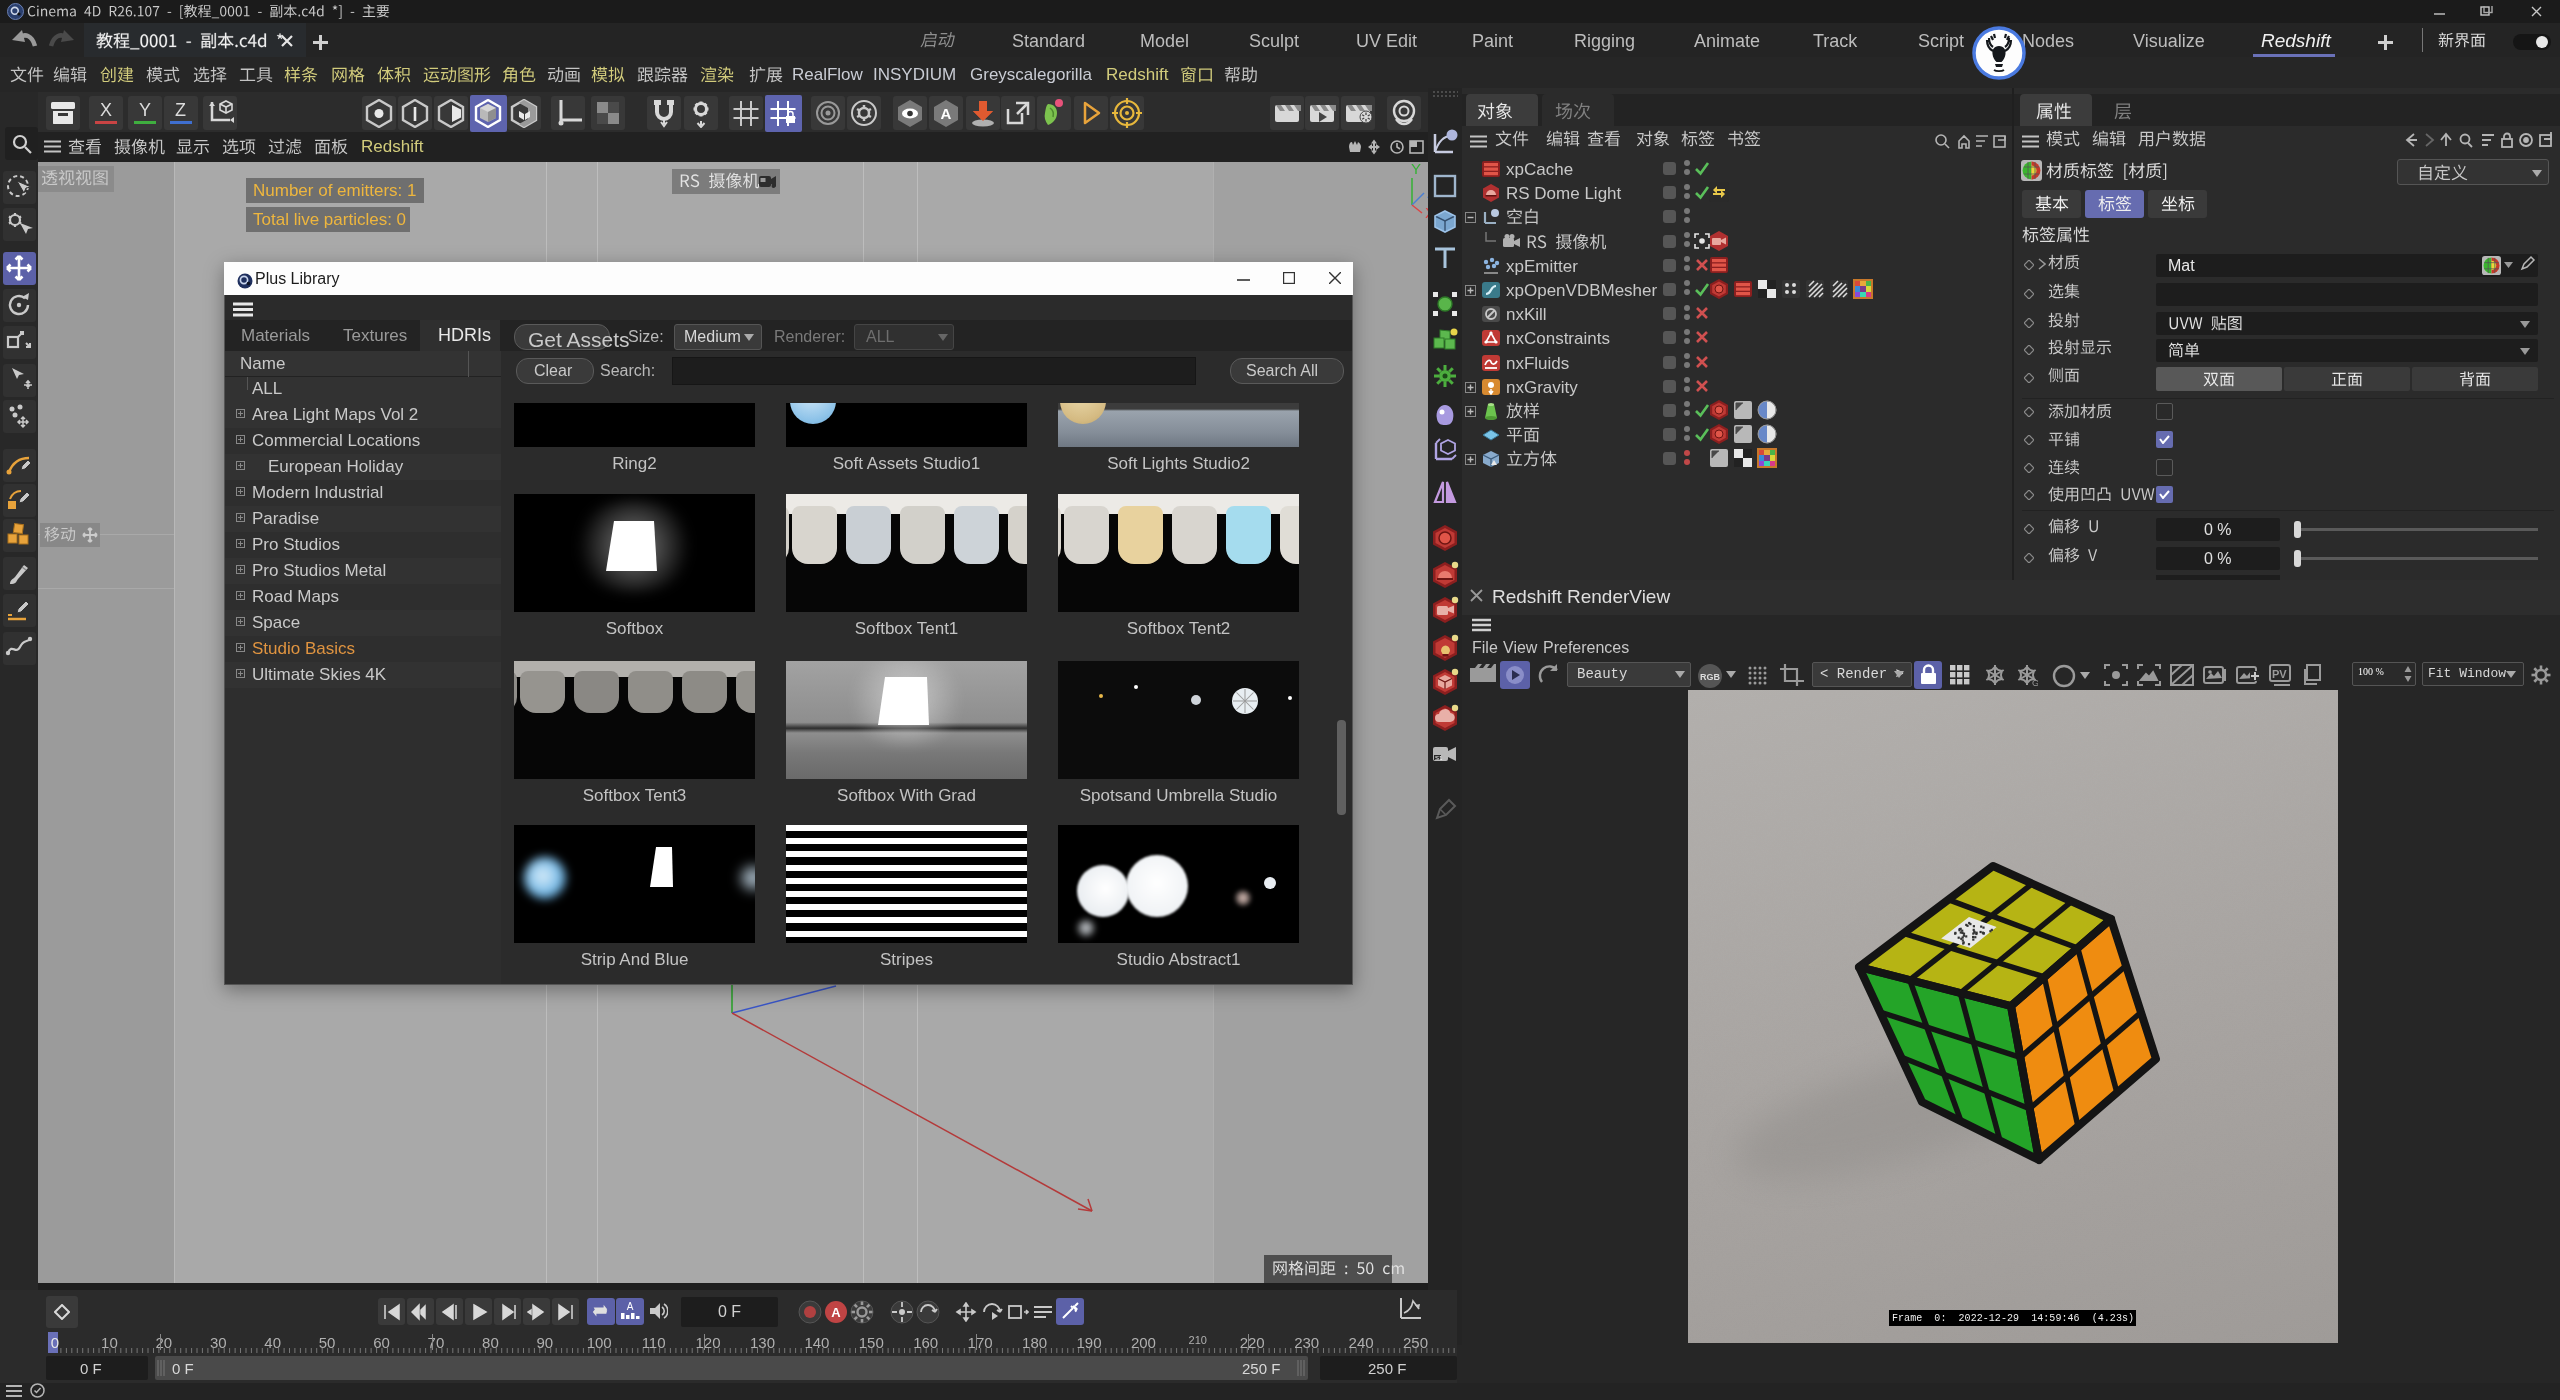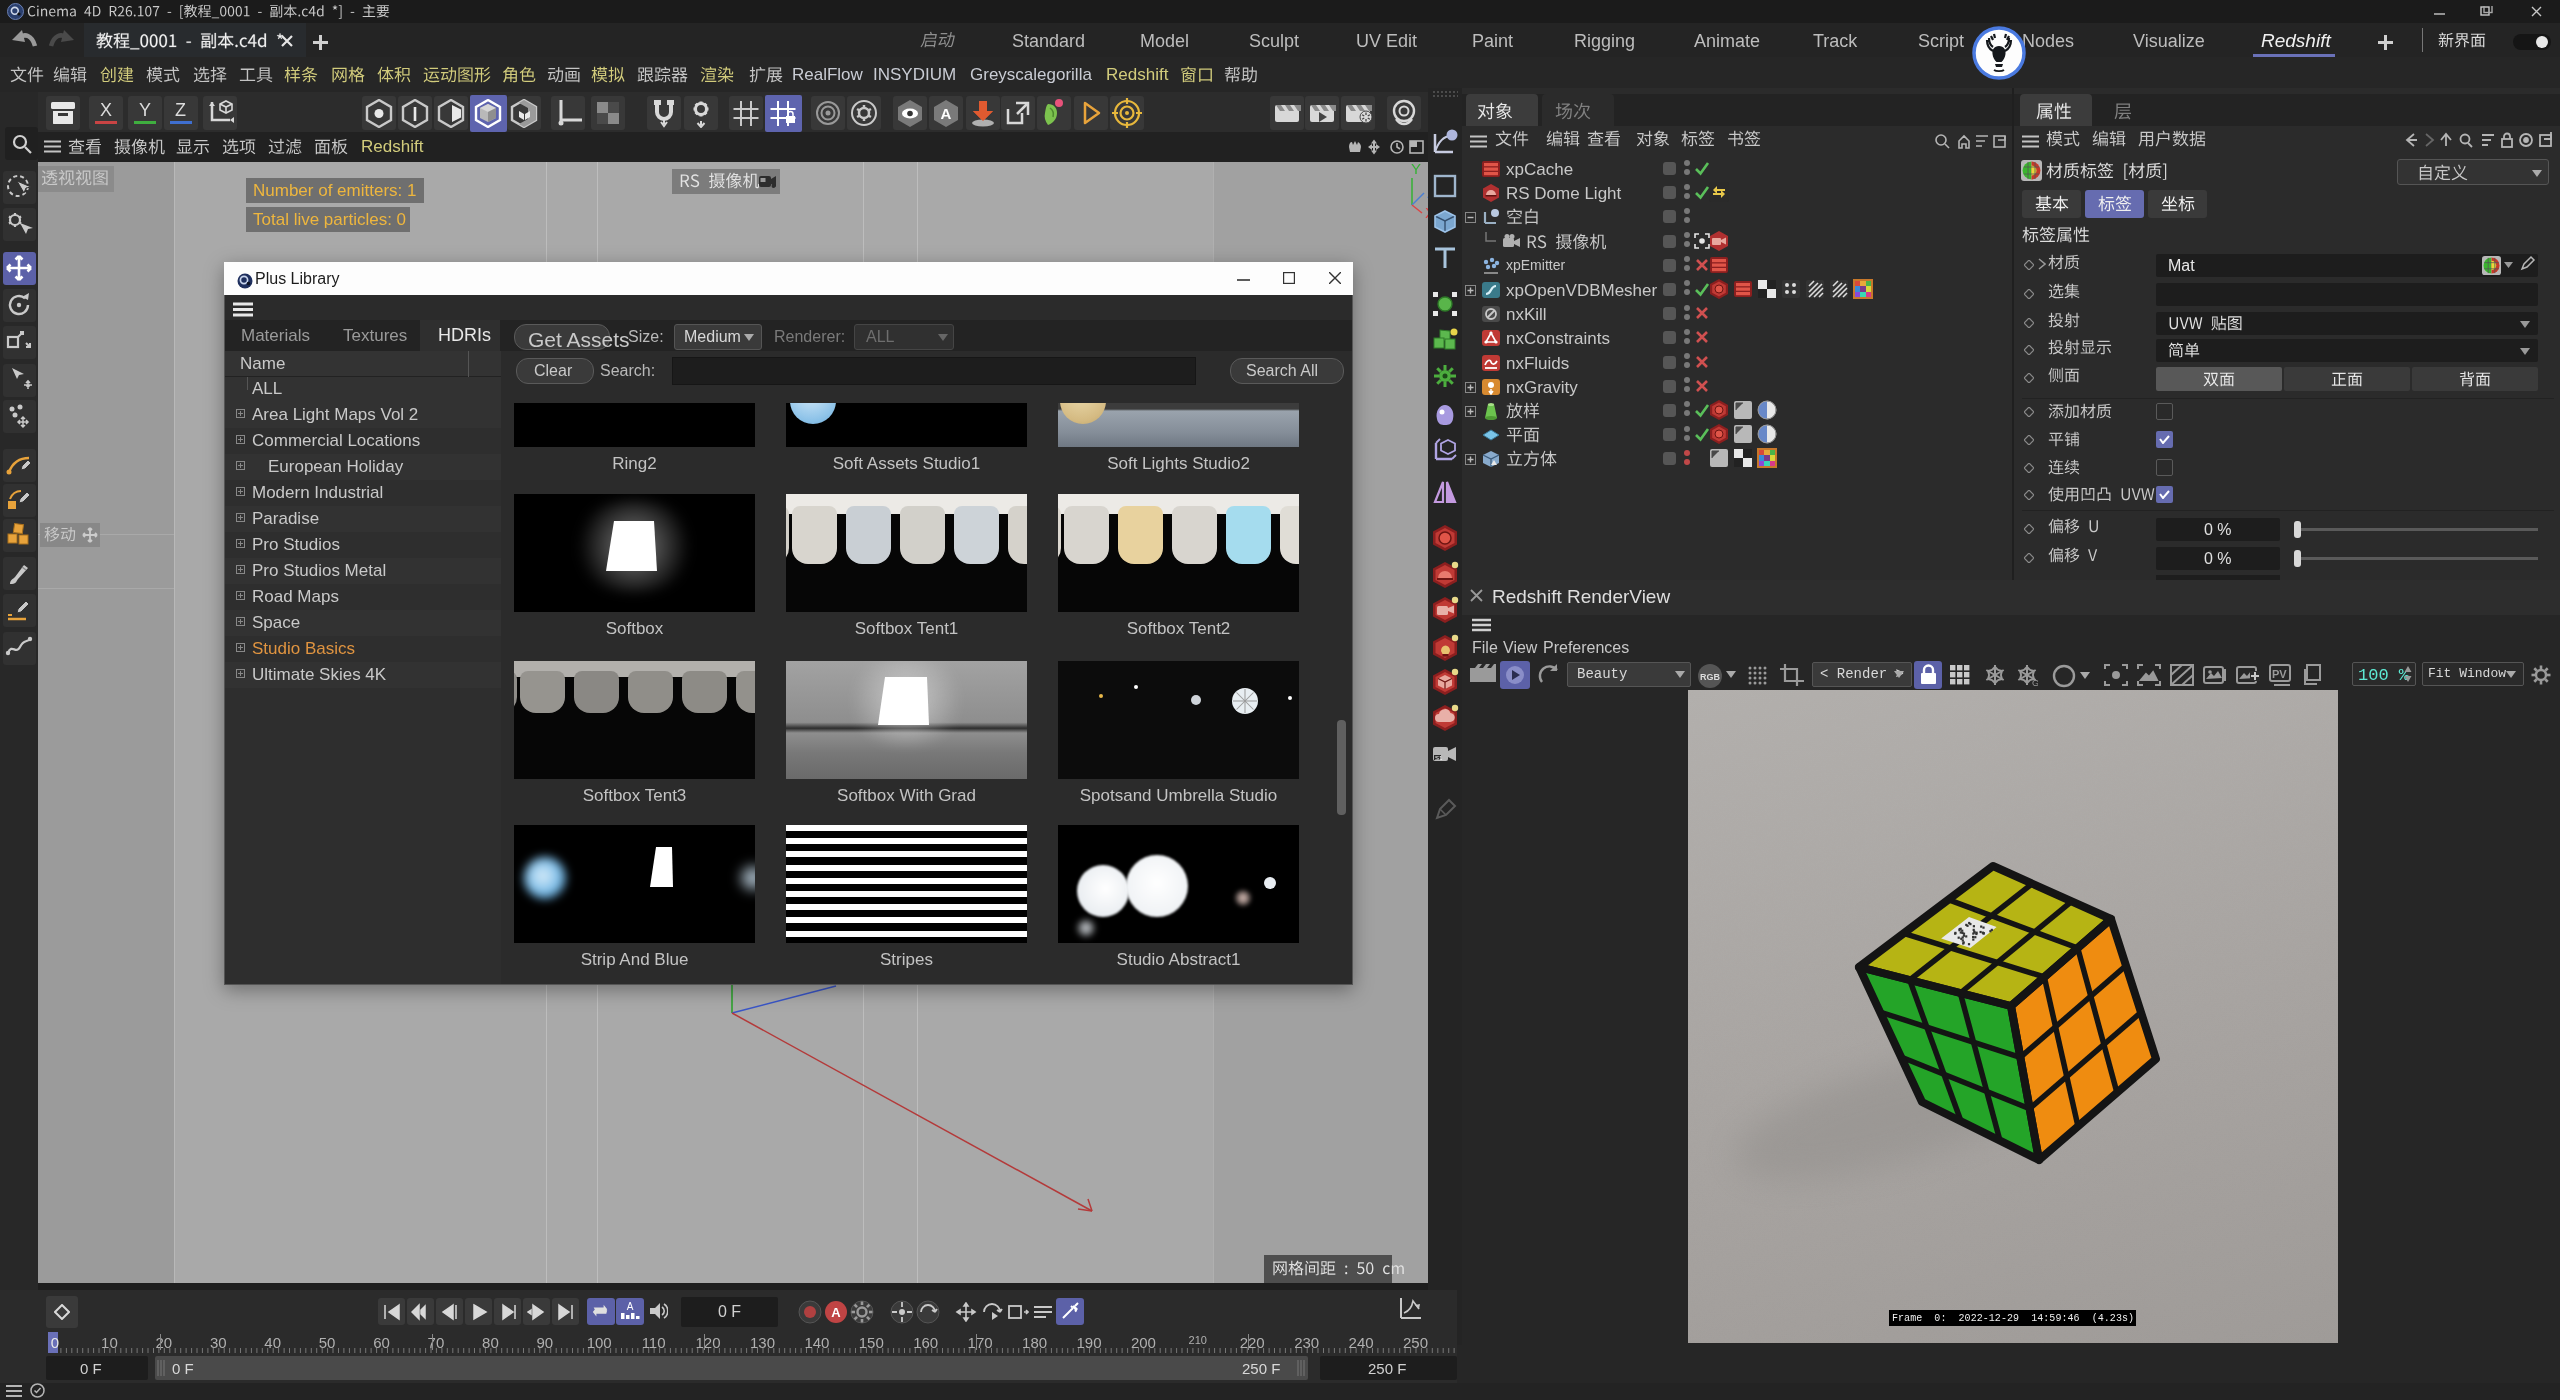--- a/index.html
+++ b/index.html
@@ -886,21 +886,21 @@
 <svg class="abs" style="left:1482px;top:256.79999999999995px" width="18" height="18" viewBox="0 0 18 18">
     <g fill="#8cb4e0">
       <circle cx="4" cy="5" r="2.2"></circle>
       <circle cx="10" cy="3" r="2.2"></circle>
       <circle cx="15" cy="6" r="2.2"></circle>
       <circle cx="6" cy="10" r="2.2"></circle>
       <circle cx="12" cy="9" r="2.2"></circle>
     </g>
     <path d="M2 16h14" stroke="#888" stroke-width="2"></path>
   </svg>
-<div class="abs" style="left:1506px;top:257.79999999999995px;font-size:14px;color:#c8c8c8;line-height:1;white-space:nowrap;">xpEmitter</div>
+<div class="abs" style="left:1506px;top:257.79999999999995px;font-size:17px;color:#c8c8c8;line-height:1;white-space:nowrap;">xpEmitter</div>
 <div class="abs" style="left:1663px;top:258.79999999999995px;width:13px;height:13px;background:#565656;border-radius:3px"></div>
 <div class="abs" style="left:1684px;top:256px;width:6px;height:6px;border-radius:50%;background:#787878"></div>
 <div class="abs" style="left:1684px;top:265px;width:6px;height:6px;border-radius:50%;background:#787878"></div>
 <svg class="abs" style="left:1694px;top:256.79999999999995px" width="16" height="16" viewBox="0 0 16 16">
     <path d="M3 3l10 10M13 3L3 13" stroke="#d05050" stroke-width="2.6"></path>
   </svg>
 <svg class="abs" style="left:1709px;top:254.79999999999995px" width="20" height="20" viewBox="0 0 20 20">
     <rect x="1" y="2" width="18" height="16" rx="2" fill="#8c1f1f"></rect>
     <g fill="#e05548">
       <rect x="3" y="4" width="14" height="3.2"></rect>
@@ -1460,21 +1460,21 @@
 <svg class="abs" style="left:2269px;top:664px" width="26" height="22" viewBox="0 0 26 22">
     <rect x="1" y="1" width="20" height="16" rx="2" fill="none" stroke="#9a9a9a" stroke-width="2"></rect>
     <text x="3" y="14" font-size="11" fill="#9a9a9a" font-family="Liberation Sans" font-weight="bold">PV</text>
     <path d="M5 21h16" stroke="#9a9a9a" stroke-width="2"></path>
   </svg>
 <svg class="abs" style="left:2302px;top:664px" width="22" height="22" viewBox="0 0 22 22">
     <rect x="5" y="1" width="13" height="15" fill="none" stroke="#9a9a9a" stroke-width="2"></rect>
     <path d="M3 5v15h12" stroke="#9a9a9a" stroke-width="2" fill="none"></path>
   </svg>
 <div class="abs" style="left:2352px;top:662px;width:64px;height:24px;background:#2a2a2a;border:1px solid #555;border-radius:2px"></div>
-<div class="abs" style="left:2358px;top:667px;font-size:17px;color:#5eead4;line-height:1;white-space:nowrap;font-family:Liberation Mono, monospace">100 %</div>
+<div class="abs" style="left:2358px;top:667px;font-size:10px;color:#ffffff;line-height:1;white-space:nowrap;font-family:Liberation Serif, serif">100 %</div>
 <svg class="abs" style="left:2404px;top:666px" width="8" height="16" viewBox="0 0 8 16">
     <path d="M4 0l3.5 6h-7zM4 16l3.5-6h-7z" fill="#999"></path>
   </svg>
 <div class="abs" style="left:2422px;top:662px;width:102px;height:24px;background:#2a2a2a;border:1px solid #555;border-radius:2px"></div>
 <div class="abs" style="left:2428px;top:667px;font-size:13px;color:#d8d8d8;line-height:1;white-space:nowrap;font-family:'Liberation Mono',monospace">Fit Window</div>
 <svg class="abs" style="left:2506px;top:671px" width="10" height="7" viewBox="0 0 10 7">
     <path d="M0 0h10L5 7z" fill="#aaa"></path>
   </svg>
 <svg class="abs" style="left:2530px;top:664px" width="22" height="22" viewBox="0 0 22 22">
     <circle cx="11" cy="11" r="5" fill="none" stroke="#9a9a9a" stroke-width="2.4"></circle>

